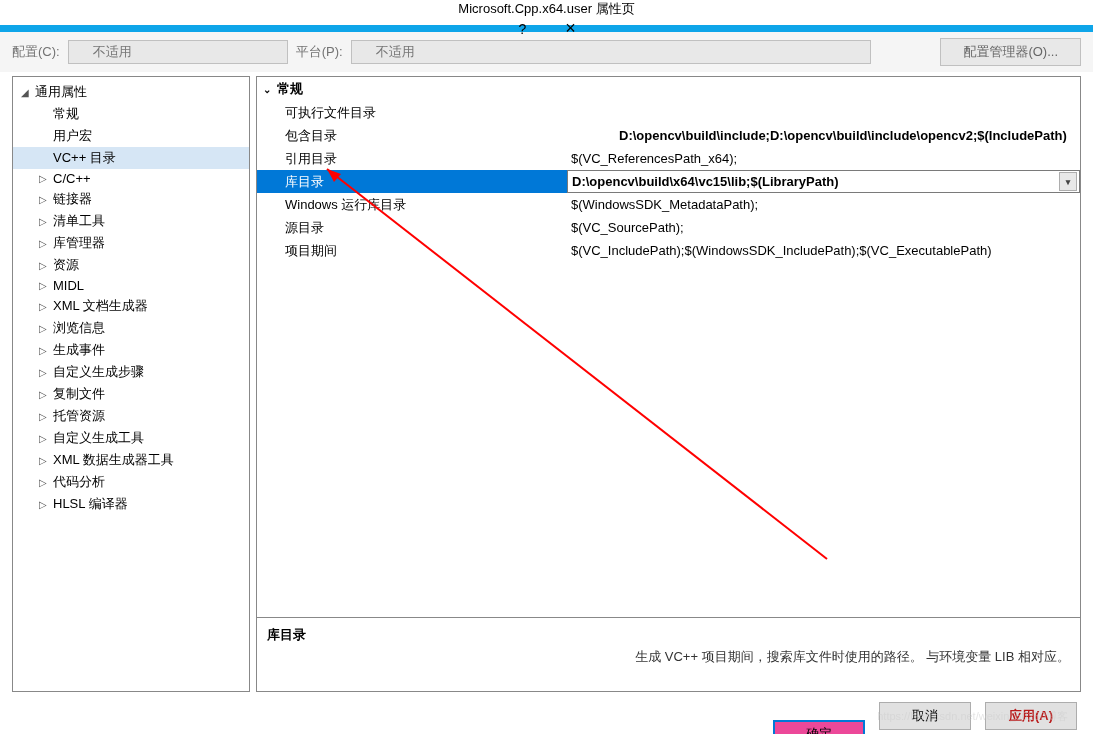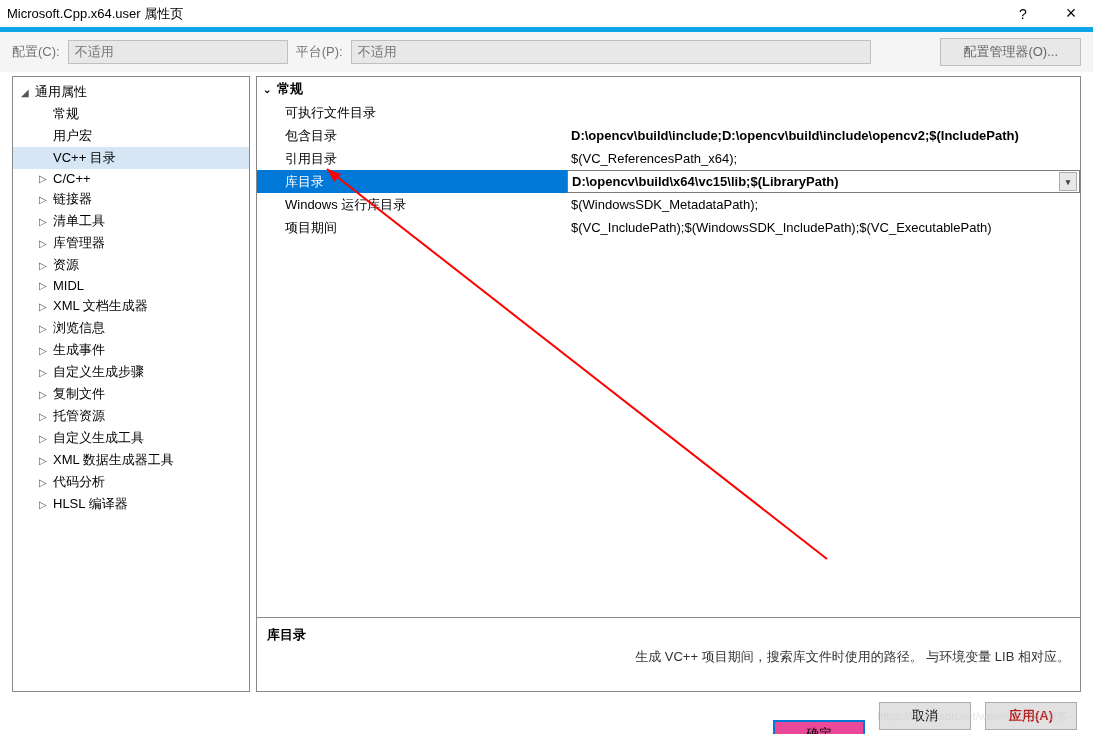--- a/index.html
+++ b/index.html
@@ -12,25 +12,26 @@
     body {
       background: #fff;
       width: 1093px;
       height: 734px;
       overflow: hidden;
       position: relative;
     }
     .title-bar {
       height: 32px;
       background: #fff;
-      border-bottom: 5px solid #0ea5e9;
+      border-bottom: 7px solid #0ea5e9;
       display: flex;
       align-items: center;
       padding: 0 7px;
       justify-content: space-between;
+      flex-direction: column;
     }
     .title-bar .title {
       font-size: 13px;
       color: #000;
     }
     .title-bar .controls {
       display: flex;
       align-items: center;
       gap: 18px;
     }
@@ -51,21 +52,21 @@
       gap: 8px;
       background: #f5f5f5;
     }
     .toolbar label {
       color: #737373;
     }
     .toolbar select, .toolbar .combo {
       background: #e8e8e8;
       border: 1px solid #c0c0c0;
       height: 24px;
-      padding: 2px 6px;
+      padding: 2px 24px;
       color: #777;
     }
     .combo-config {
       width: 220px;
     }
     .combo-platform {
       width: 520px;
     }
     .config-mgr-btn {
       background: #e8e8e8;
@@ -343,36 +344,40 @@
       <div class="prop-header">
         <span class="tree-toggle">⌄</span>
         <span>常规</span>
       </div>
       <div id="prop-rows">
           <div class="prop-row bold">
             <div class="label">可执行文件目录</div>
           </div>
           <div class="prop-row bold">
             <div class="label">包含目录</div>
-            <div class="value"><span style="overflow: hidden; white-space: nowrap;">D:\opencv\build\include;D:\opencv\build\include\opencv2;$(IncludePath)</span></div>
+            <div class="value"><span style="overflow: hidden; white-space: nowrap; margin-left: 48px;">D:\opencv\build\include;D:\opencv\build\include\opencv2;$(IncludePath)</span></div>
           </div>
           <div class="prop-row">
             <div class="label">引用目录</div>
             <div class="value"><span style="overflow: hidden; white-space: nowrap;">$(VC_ReferencesPath_x64);</span></div>
           </div>
           <div class="prop-row selected bold">
             <div class="label">库目录</div>
             <div class="value">
               <span style="overflow: hidden; white-space: nowrap;">D:\opencv\build\x64\vc15\lib;$(LibraryPath)</span>
               <span class="dropdown-btn">▾</span>
             </div>
           </div>
           <div class="prop-row">
             <div class="label">Windows 运行库目录</div>
             <div class="value"><span style="overflow: hidden; white-space: nowrap;">$(WindowsSDK_MetadataPath);</span></div>
+          </div>
+          <div class="prop-row">
+            <div class="label">源目录</div>
+            <div class="value"><span style="overflow: hidden; white-space: nowrap;">$(VC_SourcePath);</span></div>
           </div>
           <div class="prop-row">
             <div class="label">项目期间</div>
             <div class="value"><span style="overflow: hidden; white-space: nowrap;">$(VC_IncludePath);$(WindowsSDK_IncludePath);$(VC_ExecutablePath)</span></div>
           </div>
         </div>
 
       <svg class="arrow-annotation" style="left:50px; top:82px;" width="540" height="410">
         <line x1="20" y1="10" x2="520" y2="400" stroke="#ff0000" stroke-width="2"></line>
         <polygon points="20,10 34,15 27,23" fill="#ff0000"></polygon>

